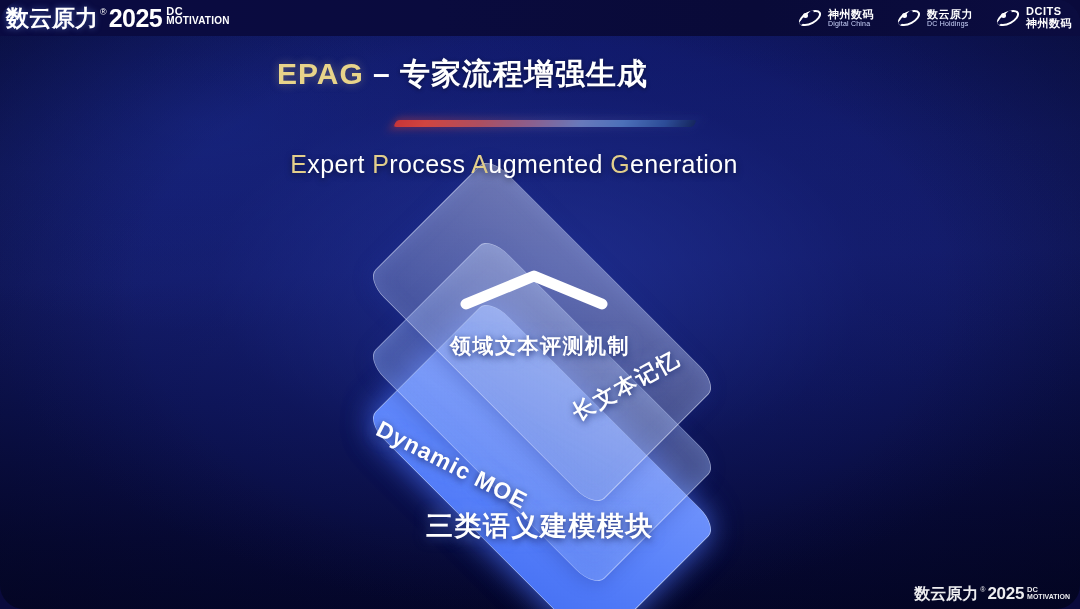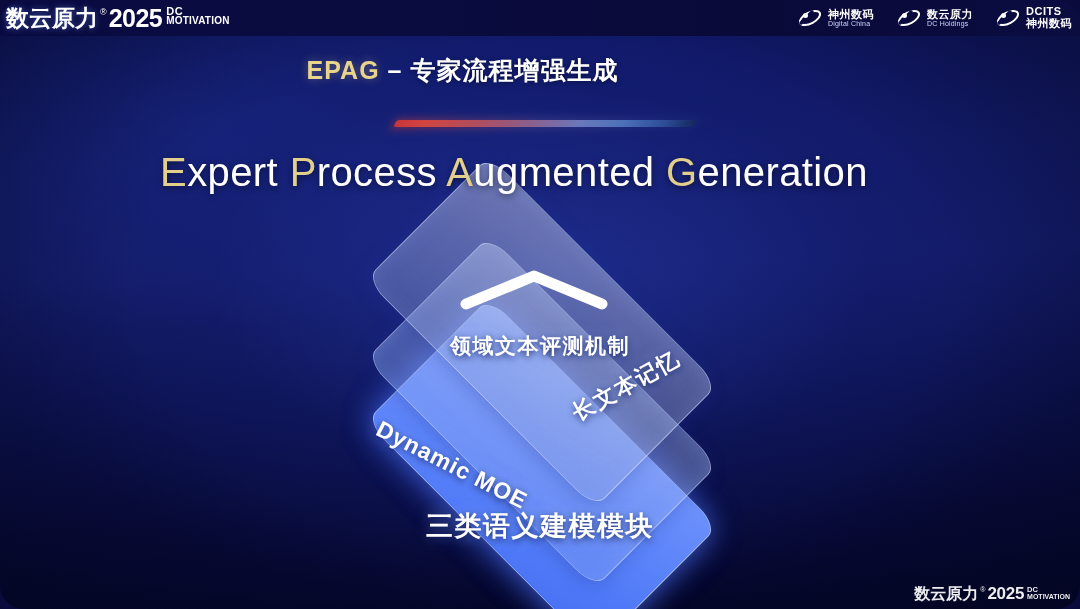--- a/index.html
+++ b/index.html
@@ -74,21 +74,21 @@
   .partner { display:flex; align-items:center; gap:5px; }
   .swoosh { width:26px; height:22px; flex:0 0 auto; }
   .p-txt { display:flex; flex-direction:column; justify-content:center; line-height:1.05; }
   .p-cn { font-size:11px; font-weight:bold; color:#fff; letter-spacing:0.5px; white-space:nowrap; }
   .p-en { font-size:7px; color:#cfd8ff; letter-spacing:0.2px; white-space:nowrap; }
   .p-big { font-size:11px; font-weight:bold; color:#fff; letter-spacing:0.5px; }
 
   
   #headline {
     position:absolute; top:54px; left:0; width:925px; text-align:center;
-    font-size:25px; font-weight:bold; white-space:nowrap; z-index:7;
+    font-size:30px; font-weight:bold; white-space:nowrap; z-index:7;
     letter-spacing:1px;
   }
   #headline .epag { color:#e8d48a; text-shadow:0 0 10px rgba(232,212,138,.35); }
   #headline .dash { color:#ffffff; }
   #headline .cn   { color:#ffffff; text-shadow:0 1px 4px rgba(0,0,0,.45); }
 
   
   #divider {
     position:absolute; top:120px; left:395px; width:300px; height:7px; z-index:7;
     background:linear-gradient(90deg,#cf3636 0%, #d8473f 10%, #b4505f 28%, #8f6391 46%, #6c7ec0 62%, #4f74bd 76%, #2e4f99 90%, #16275e 100%);
@@ -100,21 +100,21 @@
   #divider-glow {
     position:absolute; top:118px; left:393px; width:306px; height:11px; z-index:6;
     background:linear-gradient(90deg, rgba(215,60,50,.45) 0%, rgba(120,110,170,.28) 50%, rgba(40,70,150,.15) 100%);
     filter:blur(4px);
     transform:skewX(-28deg);
   }
 
   
   #subtitle {
     position:absolute; top:150px; left:0; width:1028px; text-align:center;
-    font-size:40px; white-space:nowrap; z-index:7;
+    font-size:25px; white-space:nowrap; z-index:7;
     letter-spacing:0.4px;
     color:#ffffff;
     text-shadow:0 2px 6px rgba(0,0,0,.5);
   }
   #subtitle .cap { color:#e3cf8c; }
 
   
   #stack { position:absolute; left:0; top:0; width:1032px; height:609px; z-index:5; }
 
   .layer-wrap { position:absolute; left:313px; width:458px; }

